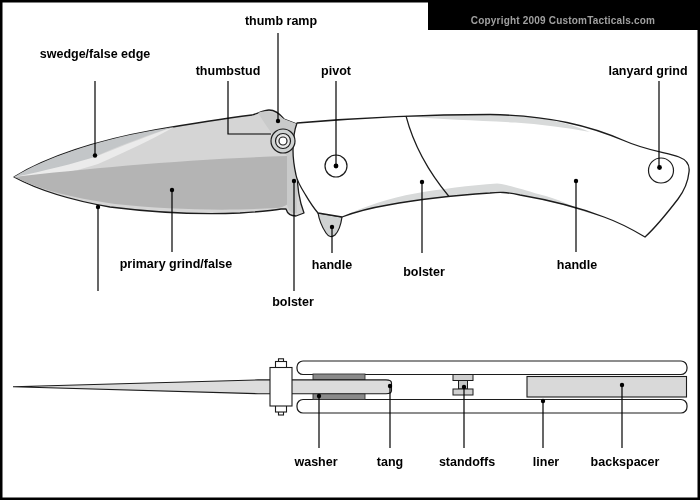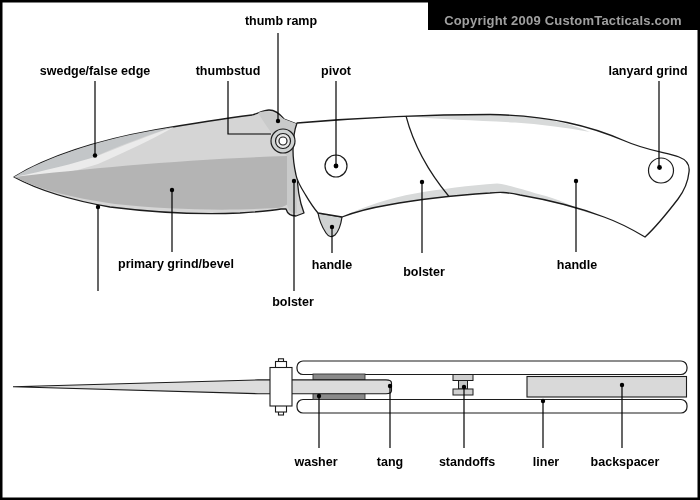--- a/index.html
+++ b/index.html
@@ -19,21 +19,21 @@
     color:#000;
     white-space:nowrap;
     line-height:1;
     text-align:center;
   }
   .copyright{
     position:absolute;
     left:428px;top:0;
     width:270px;height:40px;
     display:flex;align-items:center;justify-content:center;
-    font-size:13px;font-weight:bold;
+    font-size:10px;font-weight:bold;
     color:#a0a0a0;
     letter-spacing:.2px;
   }
 </style>
 </head>
 <body>
 
 <div class="frame">
 
   <svg width="700" height="500" viewBox="0 0 700 500">
@@ -223,25 +223,25 @@
       <circle cx="543" cy="401" r="2.2"></circle>
       <circle cx="622" cy="385" r="2.2"></circle>
     </g>
 
     <rect x="1.25" y="1.25" width="697.5" height="497.5" fill="none" stroke-width="2.5" stroke="#000000"></rect>
   </svg>
 
   <div class="copyright">Copyright 2009 CustomTacticals.com</div>
 
   <div class="lbl" style="left:281px;top:21px">thumb ramp</div>
-  <div class="lbl" style="left:95px;top:71px">swedge/false edge</div>
+  <div class="lbl" style="left:95px;top:54px">swedge/false edge</div>
   <div class="lbl" style="left:228px;top:71px">thumbstud</div>
   <div class="lbl" style="left:336px;top:71px">pivot</div>
   <div class="lbl" style="left:648px;top:71px">lanyard grind</div>
-  <div class="lbl" style="left:176px;top:264px">primary grind/bevel</div>
+  <div class="lbl" style="left:176px;top:264px">primary grind/false</div>
   <div class="lbl" style="left:293px;top:302px">bolster</div>
   <div class="lbl" style="left:332px;top:265px">handle</div>
   <div class="lbl" style="left:424px;top:272px">bolster</div>
   <div class="lbl" style="left:577px;top:265px">handle</div>
 
   <div class="lbl" style="left:316px;top:462px">washer</div>
   <div class="lbl" style="left:390px;top:462px">tang</div>
   <div class="lbl" style="left:467px;top:462px">standoffs</div>
   <div class="lbl" style="left:546px;top:462px">liner</div>
   <div class="lbl" style="left:625px;top:462px">backspacer</div>

